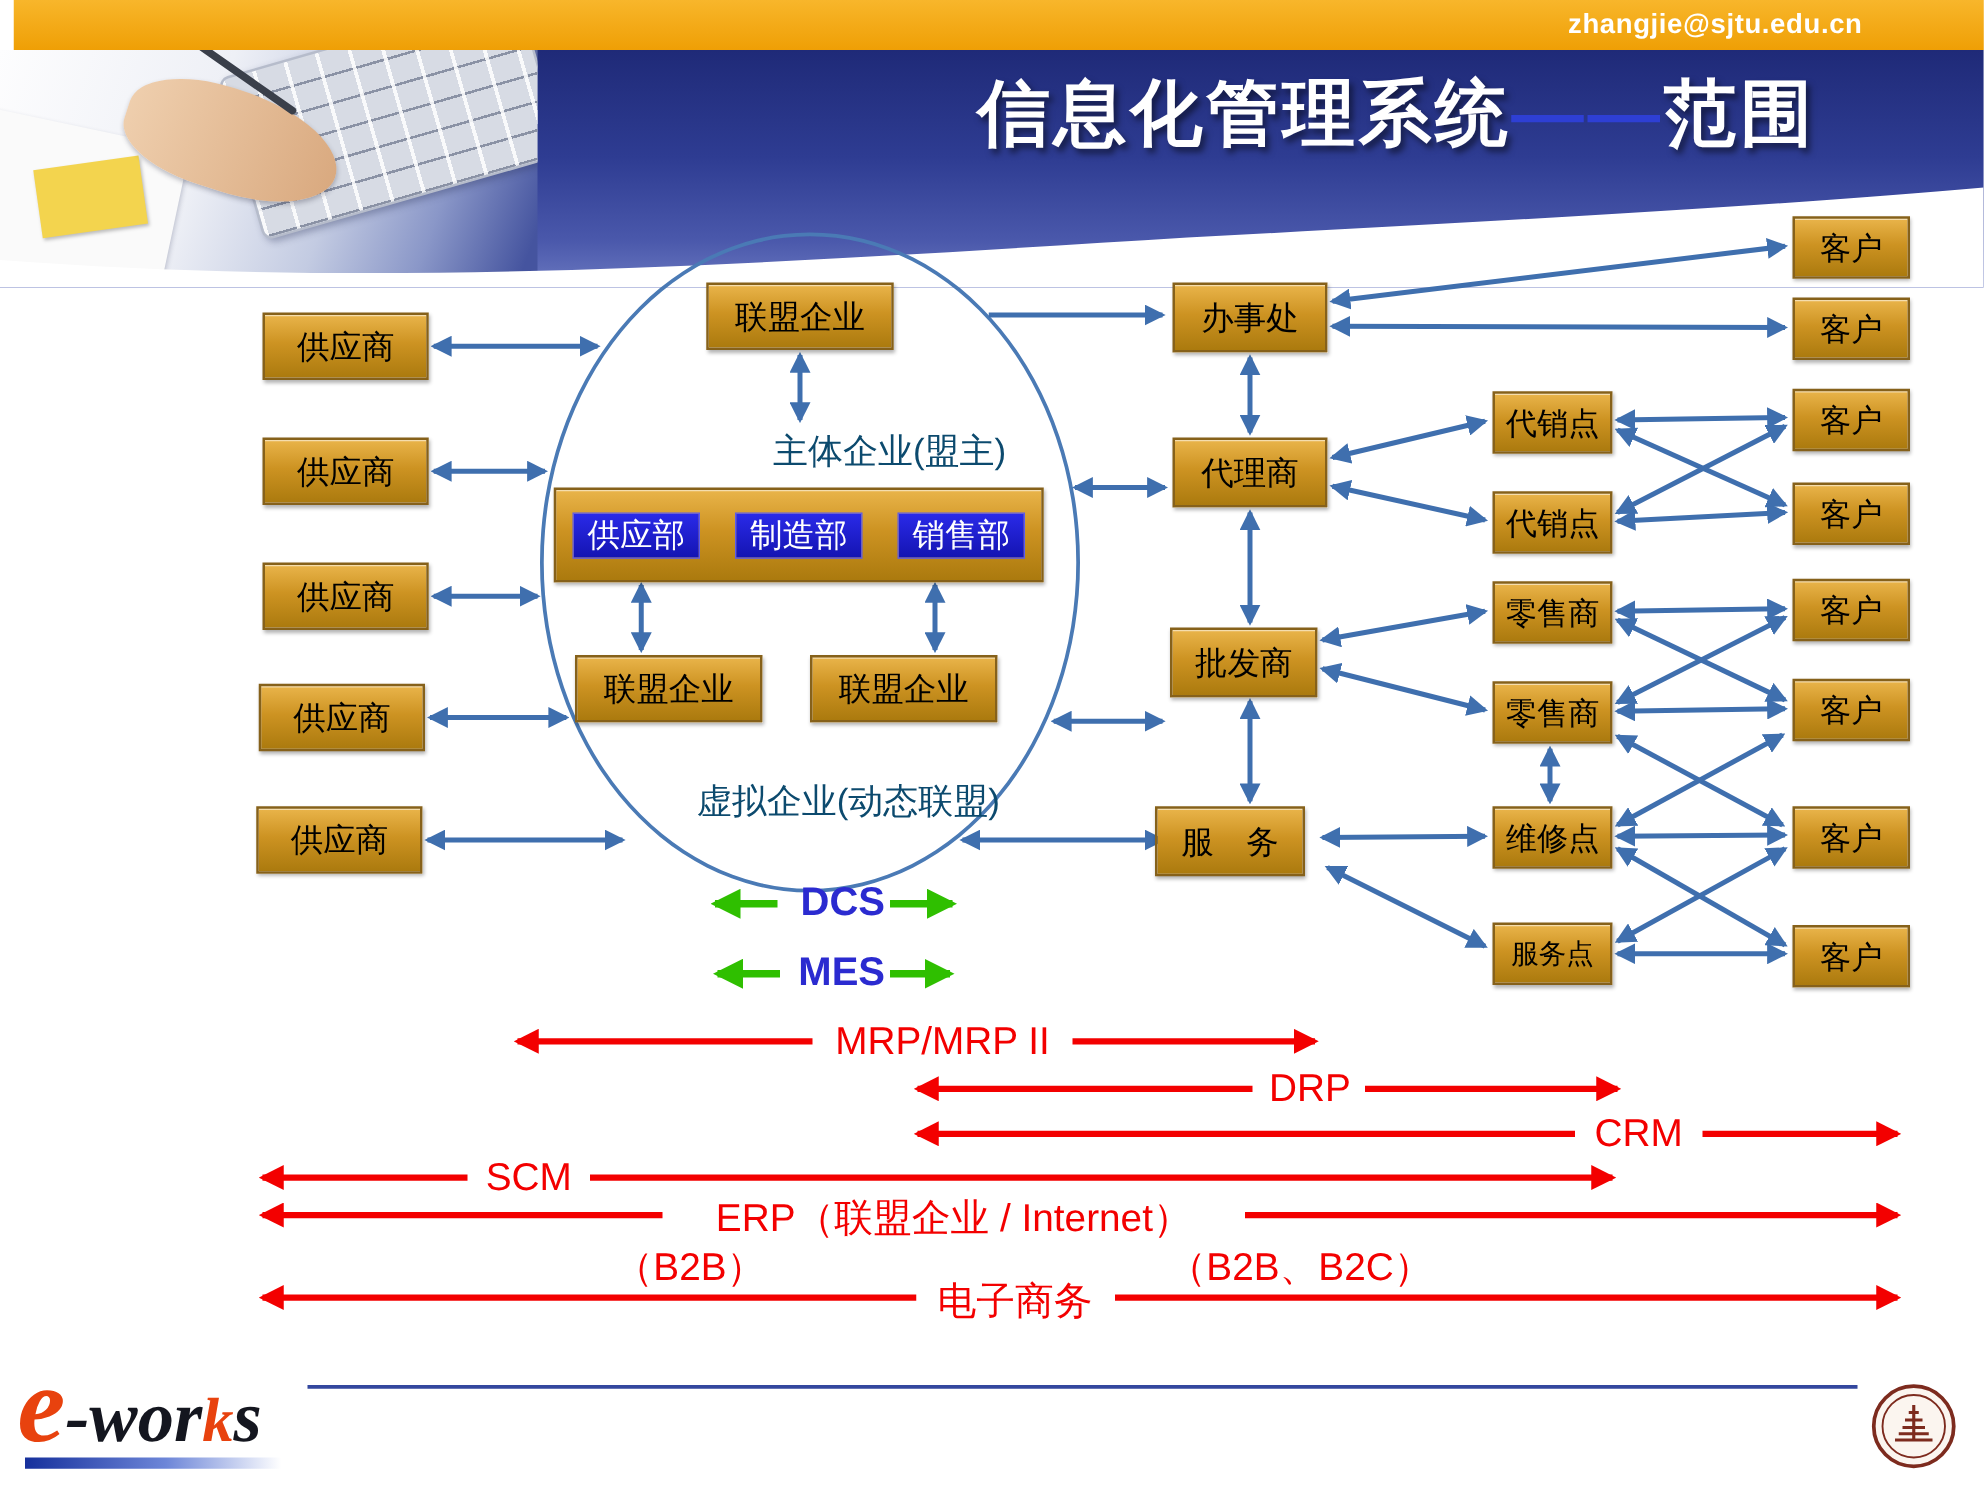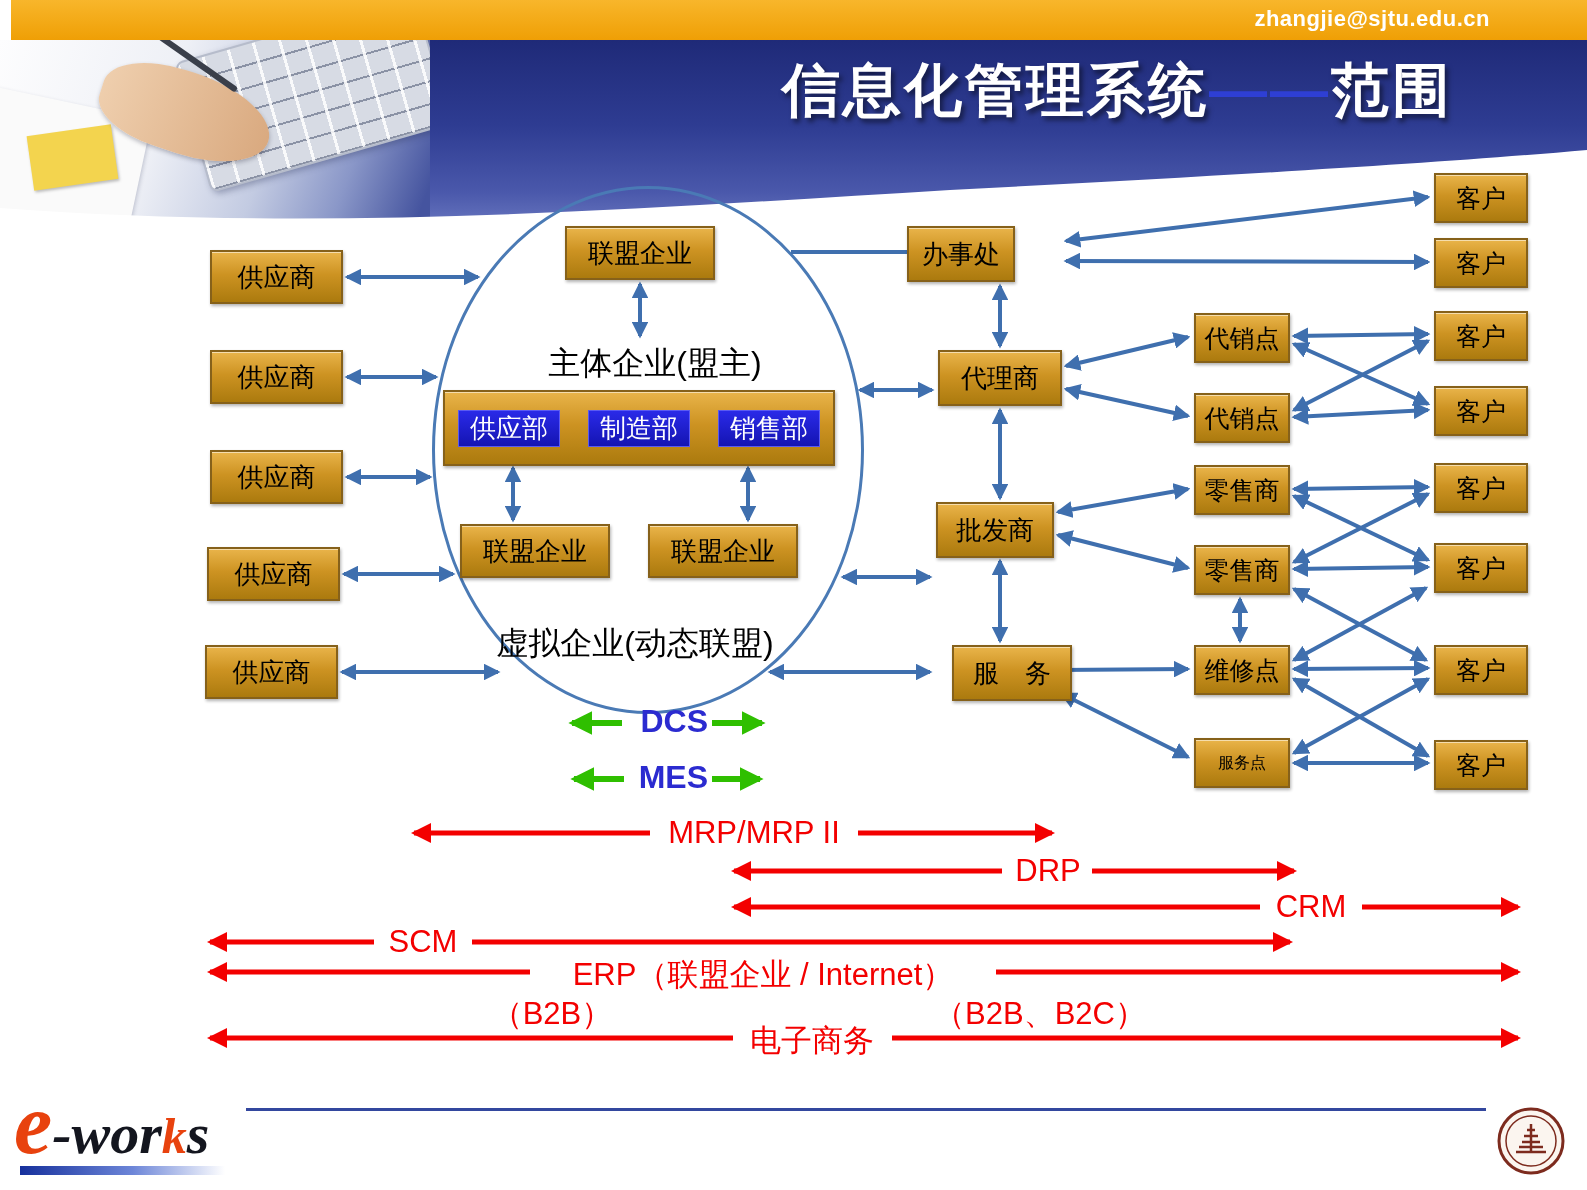--- a/index.html
+++ b/index.html
@@ -39,21 +39,21 @@
   
   .gbox { position:absolute; display:flex; align-items:center; justify-content:center;
     background:linear-gradient(to bottom,#e9b44a 0%,#cd9322 45%,#ab7a0e 100%);
     border:2px solid #86611a; color:#000; font-size:26px; z-index:4;
     box-shadow:inset 0 1px 0 rgba(255,255,255,.55), 1px 2px 3px rgba(0,0,0,.3); }
   .hq { display:flex; gap:28px; padding:11px 13px; justify-content:center; }
   .bluebox { flex:1; display:flex; align-items:center; justify-content:center; font-size:26px;
     color:#ffffff; background:linear-gradient(to bottom,#2a2ae8,#1414b2); border:1px solid #5a5af2; }
   .ellipse { position:absolute; left:432px; top:186px; width:432px; height:528px;
     border:3px solid #4a7ab5; border-radius:50%; z-index:2; }
-  .dlabel { position:absolute; font-size:32px; color:#000000; text-align:center; z-index:4; }
+  .dlabel { position:absolute; font-size:28px; color:#0c4a6e; text-align:right; z-index:4; }
   .arrows { position:absolute; left:0; top:0; z-index:3; pointer-events:none; }
   
   .dcslabel { position:absolute; color:#2b2bd0; font-size:32px; font-weight:bold; z-index:4; text-align:right; }
   .syslabel { position:absolute; color:#f30000; font-size:31px; z-index:4; text-align:center; white-space:nowrap; }
   
   .footline { position:absolute; left:246px; top:1108px; width:1240px; height:3px; background:#33479e; z-index:4; }
   .logo { position:absolute; left:14px; top:1086px; font-style:italic; font-weight:bold;
     font-family:"Liberation Serif", serif; z-index:5; white-space:nowrap; }
   .logo-e { font-size:86px; color:#e8420e; line-height:.9; }
   .logo-dark { font-size:58px; color:#14161f; }
@@ -172,31 +172,31 @@
 <div class="dlabel" style="left:505px;top:342px;width:300px">主体企业(盟主)</div>
 <div class="gbox hq" style="left:443px;top:390px;width:392px;height:76px">
   <div class="bluebox">供应部</div>
   <div class="bluebox">制造部</div>
   <div class="bluebox">销售部</div>
 </div>
 <div class="gbox" style="left:460px;top:524px;width:150px;height:54px">联盟企业</div>
 <div class="gbox" style="left:648px;top:524px;width:150px;height:54px">联盟企业</div>
 <div class="dlabel" style="left:470px;top:622px;width:330px">虚拟企业(动态联盟)</div>
 
-<div class="gbox" style="left:907px;top:226px;width:108px;height:56px">办事处</div>
+<div class="gbox" style="left:938px;top:226px;width:124px;height:56px">办事处</div>
 <div class="gbox" style="left:938px;top:350px;width:124px;height:56px">代理商</div>
 <div class="gbox" style="left:936px;top:502px;width:118px;height:56px">批发商</div>
-<div class="gbox" style="left:952px;top:645px;width:120px;height:56px">服　务</div>
+<div class="gbox" style="left:924px;top:645px;width:120px;height:56px">服　务</div>
 
 <div class="gbox" style="left:1194px;top:313px;width:96px;height:50px;font-size:25px">代销点</div>
 <div class="gbox" style="left:1194px;top:393px;width:96px;height:50px;font-size:25px">代销点</div>
 <div class="gbox" style="left:1194px;top:465px;width:96px;height:50px;font-size:25px">零售商</div>
 <div class="gbox" style="left:1194px;top:545px;width:96px;height:50px;font-size:25px">零售商</div>
 <div class="gbox" style="left:1194px;top:645px;width:96px;height:50px;font-size:25px">维修点</div>
-<div class="gbox" style="left:1194px;top:738px;width:96px;height:50px;font-size:16px">服务点</div>
+<div class="gbox" style="left:1194px;top:738px;width:96px;height:50px;font-size:22px">服务点</div>
 
 <div class="gbox" style="left:1434px;top:173px;width:94px;height:50px;font-size:25px">客户</div>
 <div class="gbox" style="left:1434px;top:238px;width:94px;height:50px;font-size:25px">客户</div>
 <div class="gbox" style="left:1434px;top:311px;width:94px;height:50px;font-size:25px">客户</div>
 <div class="gbox" style="left:1434px;top:386px;width:94px;height:50px;font-size:25px">客户</div>
 <div class="gbox" style="left:1434px;top:463px;width:94px;height:50px;font-size:25px">客户</div>
 <div class="gbox" style="left:1434px;top:543px;width:94px;height:50px;font-size:25px">客户</div>
 <div class="gbox" style="left:1434px;top:645px;width:94px;height:50px;font-size:25px">客户</div>
 <div class="gbox" style="left:1434px;top:740px;width:94px;height:50px;font-size:25px">客户</div>
 

